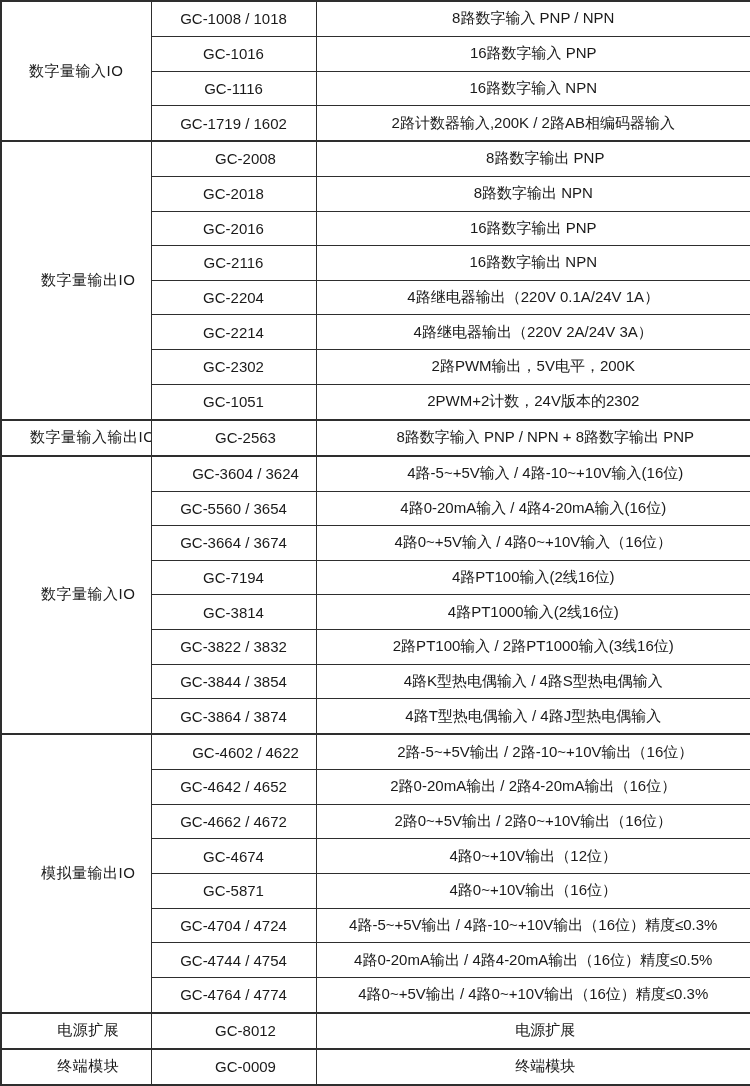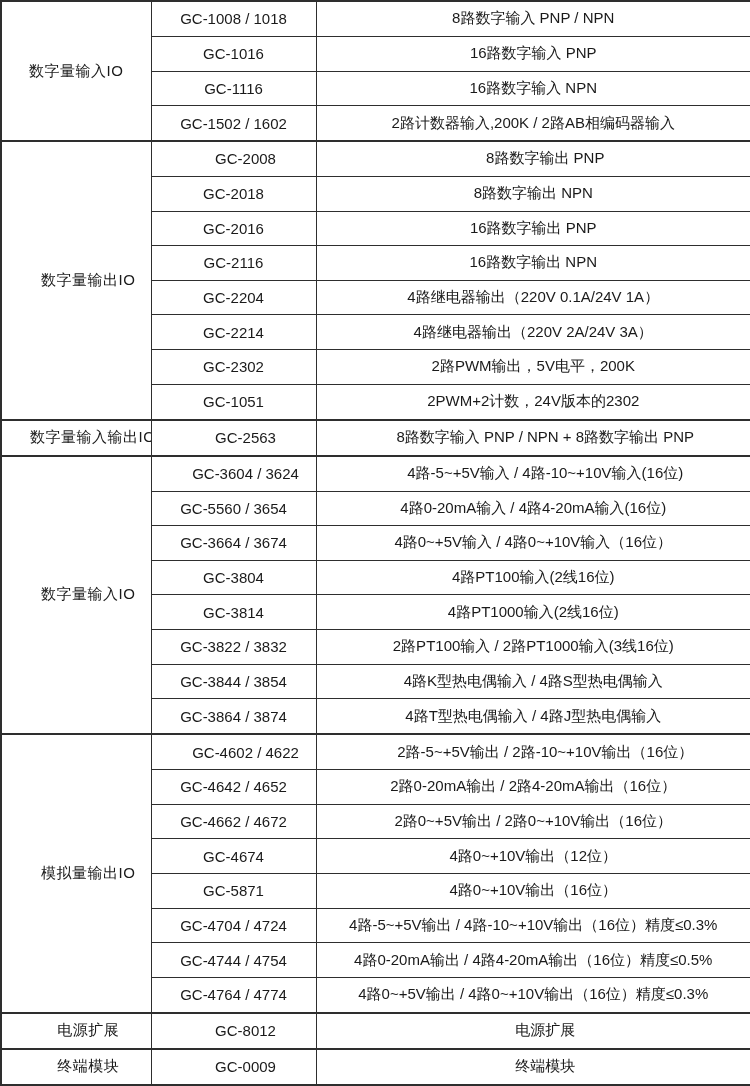--- a/index.html
+++ b/index.html
@@ -59,21 +59,21 @@
         </tr>
         <tr>
           <td class="model">GC-1016</td>
           <td class="desc">16路数字输入 PNP</td>
         </tr>
         <tr>
           <td class="model">GC-1116</td>
           <td class="desc">16路数字输入 NPN</td>
         </tr>
         <tr>
-          <td class="model">GC-1502 / 1602</td>
+          <td class="model">GC-1719 / 1602</td>
           <td class="desc">2路计数器输入,200K / 2路AB相编码器输入</td>
         </tr>
         <tr class="section-start">
           <td class="category" rowspan="8">数字量输出IO</td>
           <td class="model">GC-2008</td>
           <td class="desc">8路数字输出 PNP</td>
         </tr>
         <tr>
           <td class="model">GC-2018</td>
           <td class="desc">8路数字输出 NPN</td>
@@ -114,21 +114,21 @@
         </tr>
         <tr>
           <td class="model">GC-5560 / 3654</td>
           <td class="desc">4路0-20mA输入 / 4路4-20mA输入(16位)</td>
         </tr>
         <tr>
           <td class="model">GC-3664 / 3674</td>
           <td class="desc">4路0~+5V输入 / 4路0~+10V输入（16位）</td>
         </tr>
         <tr>
-          <td class="model">GC-3804</td>
+          <td class="model">GC-7194</td>
           <td class="desc">4路PT100输入(2线16位)</td>
         </tr>
         <tr>
           <td class="model">GC-3814</td>
           <td class="desc">4路PT1000输入(2线16位)</td>
         </tr>
         <tr>
           <td class="model">GC-3822 / 3832</td>
           <td class="desc">2路PT100输入 / 2路PT1000输入(3线16位)</td>
         </tr>

